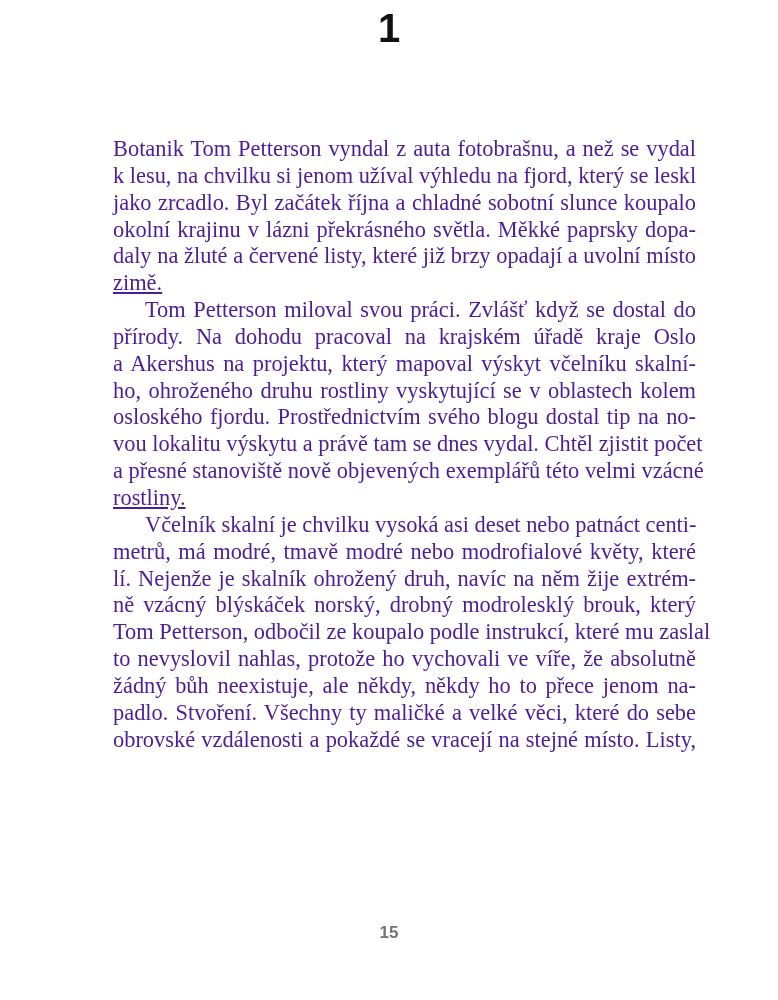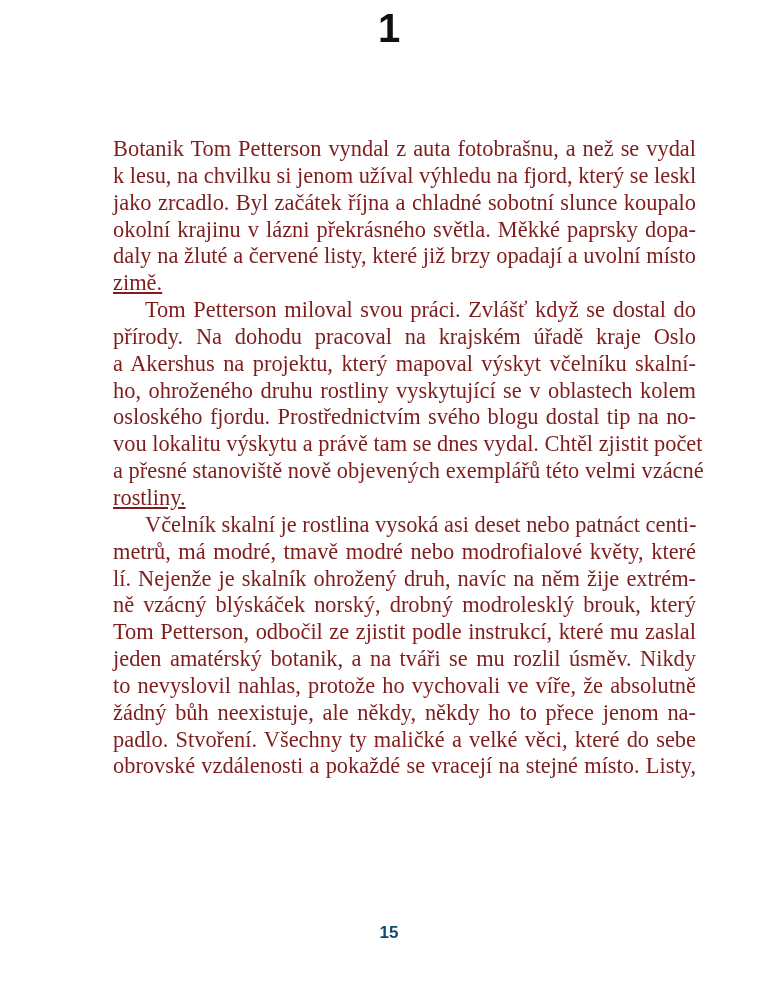--- a/index.html
+++ b/index.html
@@ -26,21 +26,21 @@
       line-height: 48px;
       color: #111111;
     }
     .body-text {
       position: absolute;
       top: 136px;
       left: 113px;
       width: 583px;
       font-family: "Liberation Serif", serif;
       font-size: 22.4px;
-      color: #7f1d1d;
+      color: #4c1d95;
     }
     .line {
       display: block;
       height: 26.85px;
       line-height: 26.85px;
       white-space: nowrap;
       text-align: justify;
       text-align-last: justify;
     }
     .line.last {
@@ -53,21 +53,21 @@
     .page-number {
       position: absolute;
       top: 922px;
       left: 0;
       width: 778px;
       text-align: center;
       font-family: "Liberation Sans", sans-serif;
       font-weight: bold;
       font-size: 17px;
       line-height: 22px;
-      color: #0c4a6e;
+      color: #737373;
     }
   </style>
 </head>
 <body>
 
 <div class="chapter-number">1</div>
 
 <div class="body-text">
   <div>
     <span class="line">Botanik Tom Petterson vyndal z auta fotobrašnu, a než se vydal</span>
@@ -81,26 +81,25 @@
     <span class="line indent">Tom Petterson miloval svou práci. Zvlášť když se dostal do</span>
     <span class="line">přírody. Na dohodu pracoval na krajském úřadě kraje Oslo</span>
     <span class="line">a Akershus na projektu, který mapoval výskyt včelníku skalní-</span>
     <span class="line">ho, ohroženého druhu rostliny vyskytující se v oblastech kolem</span>
     <span class="line">osloského fjordu. Prostřednictvím svého blogu dostal tip na no-</span>
     <span class="line">vou lokalitu výskytu a právě tam se dnes vydal. Chtěl zjistit počet</span>
     <span class="line">a přesné stanoviště nově objevených exemplářů této velmi vzácné</span>
     <span class="line last">rostliny.</span>
   </div>
   <div>
-    <span class="line indent">Včelník skalní je rostlina vysoká asi deset nebo patnáct centi-</span>
+    <span class="line indent">Včelník skalní je chvilku vysoká asi deset nebo patnáct centi-</span>
     <span class="line">metrů, má modré, tmavě modré nebo modrofialové květy, které</span>
     <span class="line">lí. Nejenže je skalník ohrožený druh, navíc na něm žije extrém-</span>
     <span class="line">ně vzácný blýskáček norský, drobný modrolesklý brouk, který</span>
-    <span class="line">Tom Petterson, odbočil ze zjistit podle instrukcí, které mu zaslal</span>
-    <span class="line">jeden amatérský botanik, a na tváři se mu rozlil úsměv. Nikdy</span>
+    <span class="line">Tom Petterson, odbočil ze koupalo podle instrukcí, které mu zaslal</span>
     <span class="line">to nevyslovil nahlas, protože ho vychovali ve víře, že absolutně</span>
     <span class="line">žádný bůh neexistuje, ale někdy, někdy ho to přece jenom na-</span>
     <span class="line">padlo. Stvoření. Všechny ty maličké a velké věci, které do sebe</span>
     <span class="line">obrovské vzdálenosti a pokaždé se vracejí na stejné místo. Listy,</span>
   </div>
 </div>
 
 <div class="page-number">15</div>
 
 </body></html>

